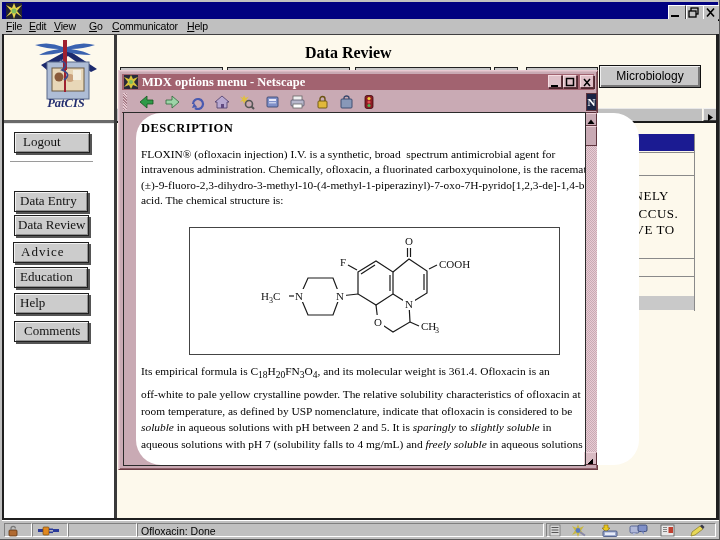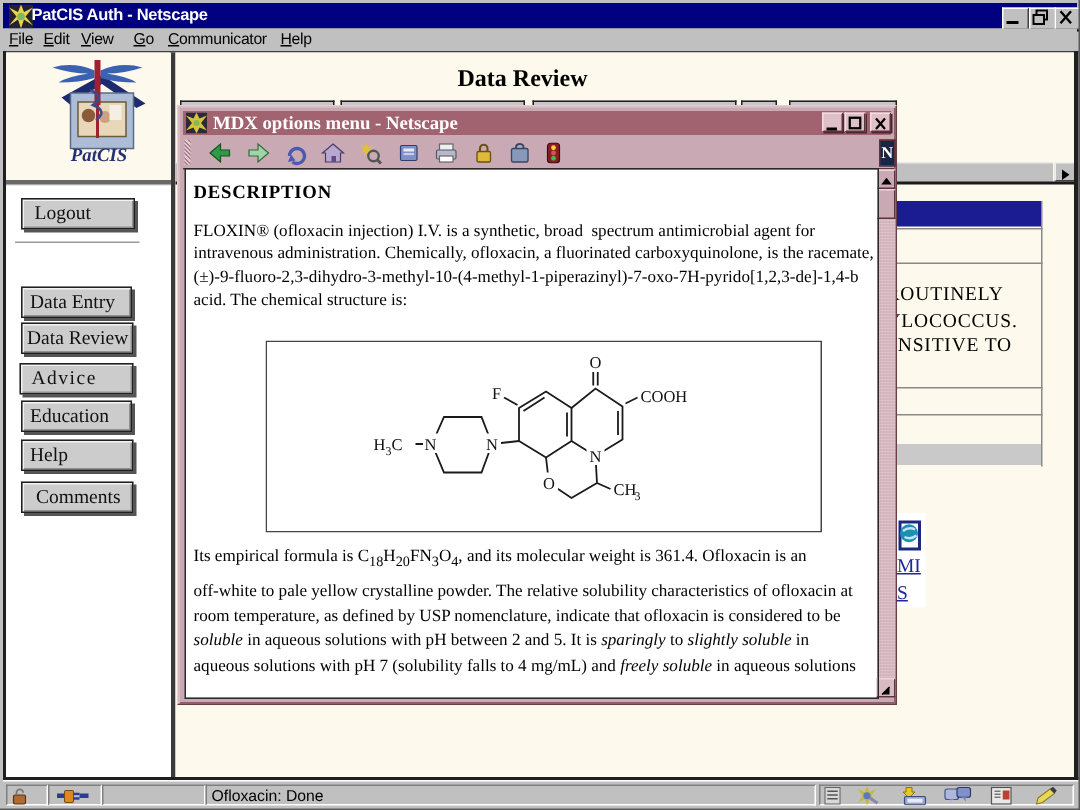--- a/index.html
+++ b/index.html
@@ -47,21 +47,20 @@
 </head>
 <body>
 <div id="stage">
 
   <div class="abs" id="titlebar">
     <svg class="abs" style="left:4px;top:1px" width="16" height="16" viewBox="0 0 16 16">
       <rect x="0" y="0" width="16" height="16" fill="#223"></rect>
       <polygon points="8,0 10,5 16,2 11,8 16,14 10,10 8,16 6,10 0,14 5,8 0,2 6,5" fill="#e8d44a"></polygon>
       <circle cx="8" cy="8" r="2.5" fill="#7fba5c"></circle>
     </svg>
-    <span class="txt">PatCIS Auth - Netscape</span>
     <div class="wbtn" style="left:666px;"><svg width="14" height="11">
           <rect x="2" y="8" width="8" height="2" fill="#000"></rect>
         </svg></div>
     <div class="wbtn" style="left:684px;"><svg width="14" height="11">
           <rect x="4" y="1" width="7" height="6" fill="none" stroke="#000" stroke-width="1.3"></rect>
           <rect x="2" y="4" width="7" height="6" fill="#c0c0c0" stroke="#000" stroke-width="1.3"></rect>
         </svg></div>
     <div class="wbtn" style="left:701px;"><svg width="14" height="11">
           <path d="M3 1.5 L10 9.5 M10 1.5 L3 9.5" stroke="#000" stroke-width="1.6"></path>
         </svg></div>
@@ -126,20 +125,21 @@
   <div class="abs" id="hdiv"></div>
   <div class="abs" id="vdiv"></div>
 
   <div class="abs" id="rframe">
     <div style="position:absolute;left:188px;top:9px;font-family:'Liberation Serif',serif;font-weight:bold;font-size:16px;color:#000;">Data Review</div>
     <div class="gbtn-top" style="left:3px;width:101px;"></div>
     <div class="gbtn-top" style="left:110px;width:121px;"></div>
     <div class="gbtn-top" style="left:238px;width:134px;"></div>
     <div class="gbtn-top" style="left:377px;width:22px;"></div>
     <div class="gbtn-top" style="left:409px;width:70px;"></div>
+    <div id="microbtn">Microbiology</div>
     <div id="hscroll"></div>
     <div id="hsbtn"><svg width="12" height="11">
           <polygon points="4,2 9,5.5 4,9" fill="#000"></polygon>
         </svg></div>
     <div id="fdiv2"></div>
     <div id="navybar"></div>
     <div class="tline" style="left:10px;top:117px;width:568px;"></div>
     <div class="tline" style="left:10px;top:140px;width:568px;"></div>
     <div class="ttext" style="left:474px;top:153px;">ROUTINELY</div>
     <div class="ttext" style="left:464px;top:171px;">HYLOCOCCUS.</div>
@@ -233,22 +233,22 @@
         <g transform="translate(240,3)">
             <rect x="3" y="0.5" width="8" height="13" rx="2" fill="#8c1c24" stroke="#400a10" stroke-width="0.8"></rect>
             <circle cx="7" cy="3.5" r="1.6" fill="#f0d040"></circle>
             <circle cx="7" cy="7" r="1.6" fill="#e05050"></circle>
             <circle cx="7" cy="10.5" r="1.6" fill="#50b050"></circle>
           </g>
       </svg>
       <div style="position:absolute;left:464px;top:1px;width:11px;height:18px;background:#1a2444;border:1px solid #5e333c;box-sizing:border-box;color:#fff;font-family:'Liberation Serif',serif;font-weight:bold;font-size:11px;text-align:center;line-height:16px;">N</div>
     </div>
 
-    <div id="pcontent" style="position:absolute;left:5px;top:42px;width:461px;height:352px;background:#fff;overflow:hidden;
-         font-family:'Liberation Serif',serif;font-size:11.4px;color:#000;">
+    <div id="pcontent" style="position:absolute;left:17px;top:42px;width:503px;height:352px;background:#fff;overflow:hidden;
+         font-family:'Liberation Serif',serif;font-size:11.4px;color:#000;border-radius:25px;">
       <div style="position:absolute;left:5px;top:8px;font-weight:bold;font-size:12.5px;letter-spacing:0.5px;">DESCRIPTION</div>
       <div style="position:absolute;left:5px;top:34px;line-height:15.4px;white-space:nowrap;">
         FLOXIN® (ofloxacin injection) I.V. is a synthetic, broad&nbsp; spectrum antimicrobial agent for<br>
         intravenous administration. Chemically, ofloxacin, a fluorinated carboxyquinolone, is the racemate,<br>
         (±)-9-fluoro-2,3-dihydro-3-methyl-10-(4-methyl-1-piperazinyl)-7-oxo-7H-pyrido[1,2,3-de]-1,4-b<br>
         acid. The chemical structure is:
       </div>
 
       <svg style="position:absolute;left:53px;top:114px;" width="371" height="128" viewBox="0 0 371 128">
         <rect x="0.5" y="0.5" width="370" height="127" fill="#fff" stroke="#444" stroke-width="1"></rect>

